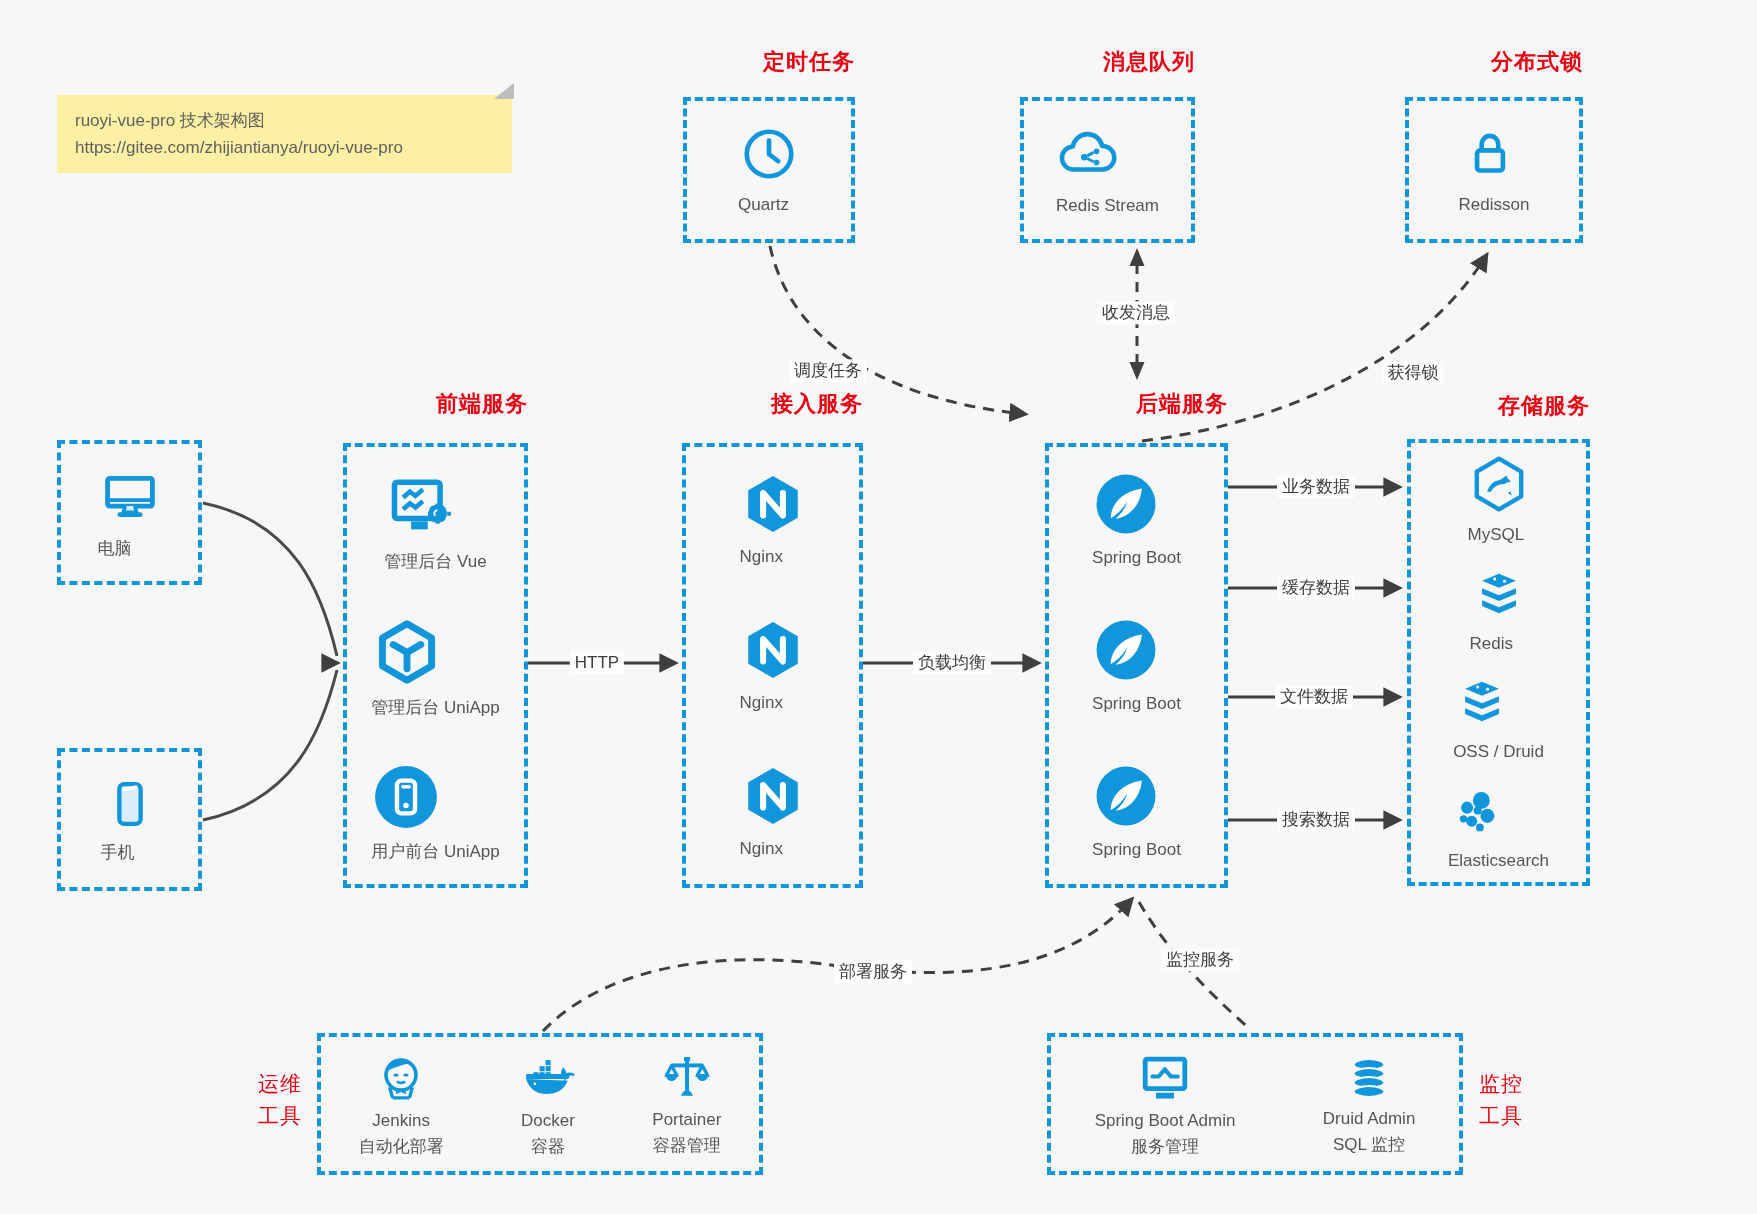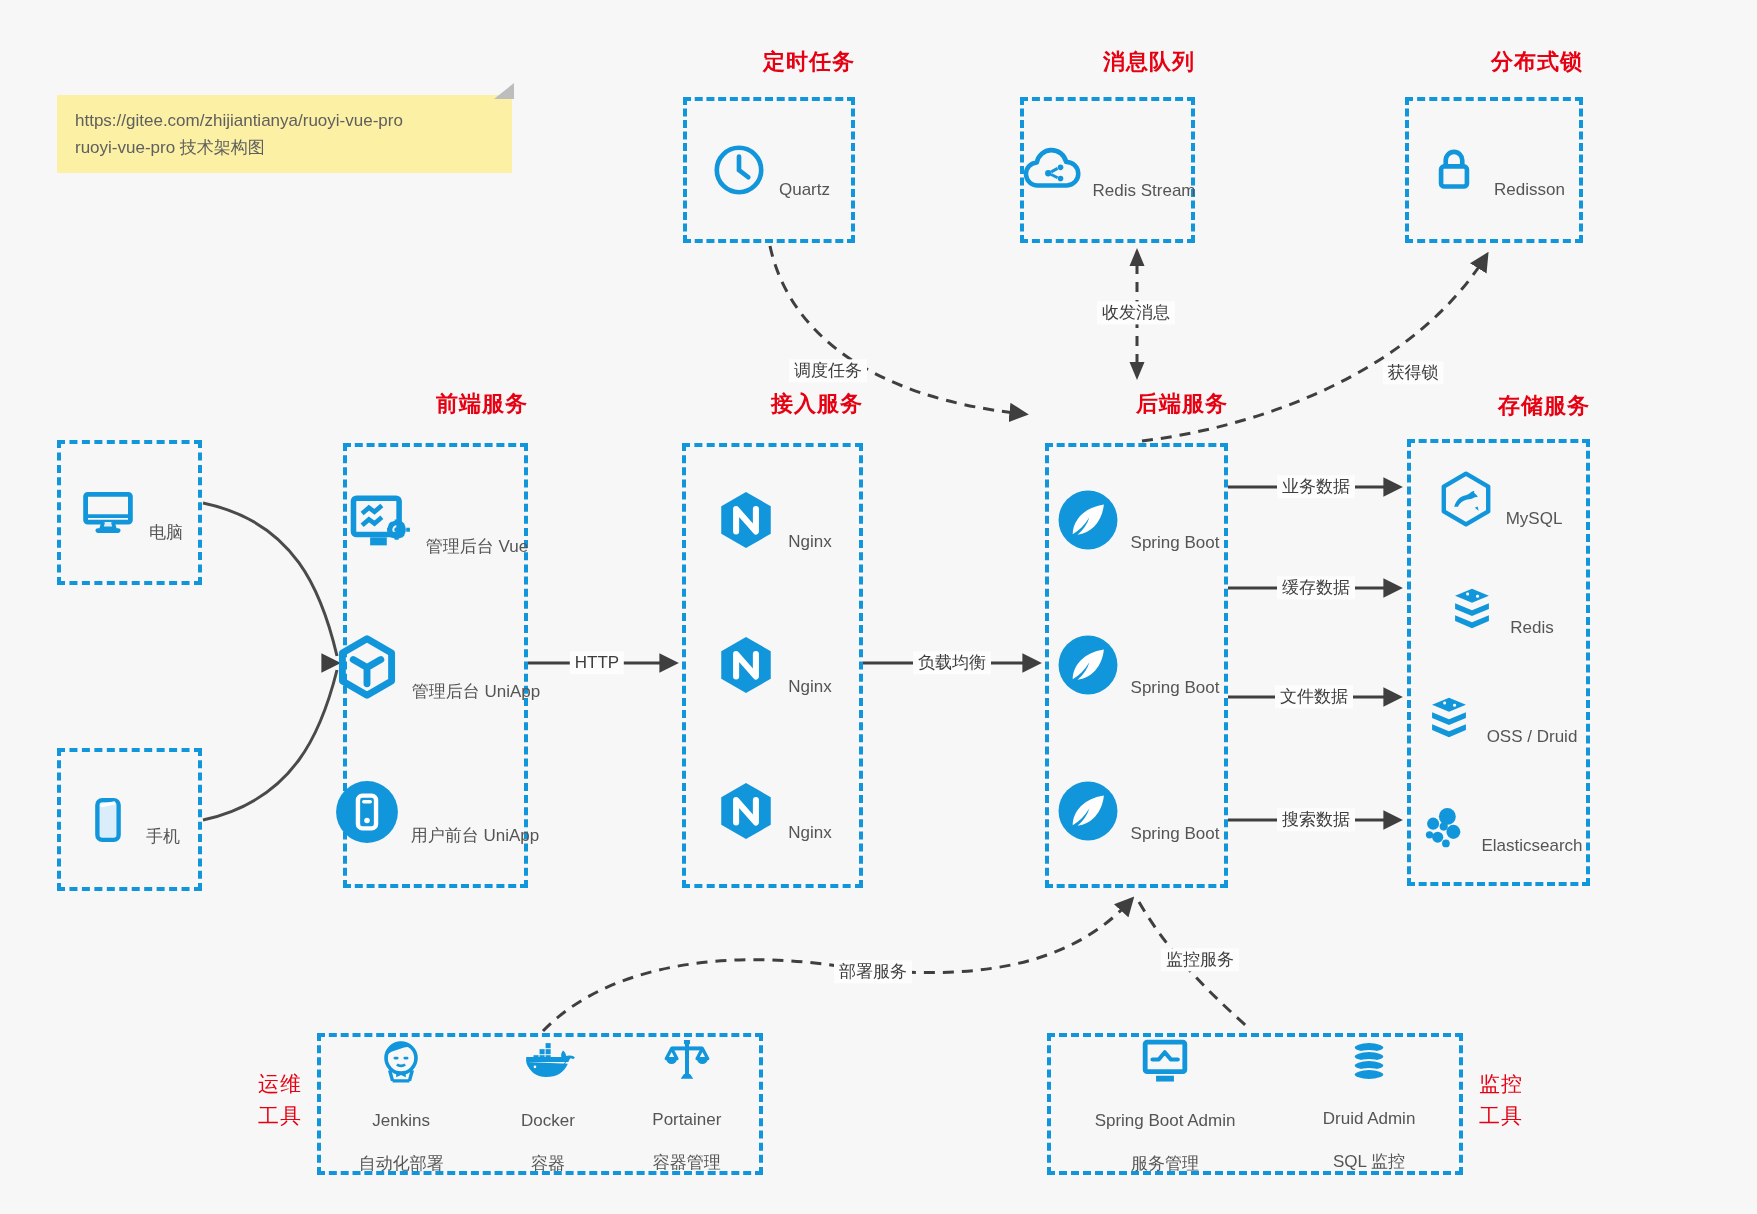--- a/index.html
+++ b/index.html
@@ -18,23 +18,23 @@
   svg.wires{position:absolute;left:0;top:0;width:1757px;height:1214px;}
   .dashed-box{
     position:absolute;border:4px dashed var(--accent);box-sizing:border-box;
     display:flex;flex-direction:column;align-items:center;justify-content:space-around;
   }
   .row-box{flex-direction:row;}
   .col-title,.top-title{
     position:absolute;text-align:right;font-weight:bold;font-size:22px;color:var(--red);
     letter-spacing:1px;
   }
-  .node{display:flex;flex-direction:row;align-items:flex-end;gap:9px;}
+  .node{display:flex;flex-direction:column;align-items:flex-start;gap:9px;}
   .node-label{font-size:17px;color:var(--txt);white-space:nowrap;text-align:center;line-height:1.3;}
-  .tool{display:flex;flex-direction:column;align-items:center;gap:19px;}
+  .tool{display:flex;flex-direction:column;align-items:center;gap:2px;}
   .tool .node-label{line-height:1.4;}
   .icon{color:var(--accent);display:block;}
   .wire-label{
     position:absolute;transform:translate(-50%,-50%);background:#fdfdfd;
     padding:1px 5px;font-size:17px;color:#3d3d3d;white-space:nowrap;line-height:1.25;
   }
   .side-label{
     position:absolute;font-size:21px;font-weight:normal;color:var(--red);
     text-align:center;line-height:1.5;letter-spacing:1px;
   }
@@ -217,22 +217,22 @@
 
     <path d="M1142 441 C1280 424, 1420 362, 1486 256" fill="none" stroke="#3f3f3f" stroke-width="3" stroke-dasharray="11 8" marker-end="url(#arrow)"></path>
 
     <path d="M543 1031 C610 962, 730 950, 838 966 C960 982, 1066 972, 1131 900" fill="none" stroke="#3f3f3f" stroke-width="3" stroke-dasharray="11 8" marker-end="url(#arrow)"></path>
 
     <path d="M1139 902 C1168 952, 1208 992, 1251 1030" fill="none" stroke="#3f3f3f" stroke-width="3" stroke-dasharray="11 8"></path>
   </svg>
 
   <div class="note">
     <div class="note-fold"></div>
+    <div>ruoyi-vue-pro 技术架构图</div>
     <div>https://gitee.com/zhijiantianya/ruoyi-vue-pro</div>
-    <div>ruoyi-vue-pro 技术架构图</div>
   </div>
 
   <div class="top-title" style="left:683px;top:47px;width:172px">定时任务</div>
   <div class="dashed-box" style="left:683px;top:97px;width:172px;height:146px">
     <div class="node">
       <svg class="icon" width="62" height="62">
           <use href="#i-clock"></use>
         </svg>
       <div class="node-label">Quartz</div>
     </div>

